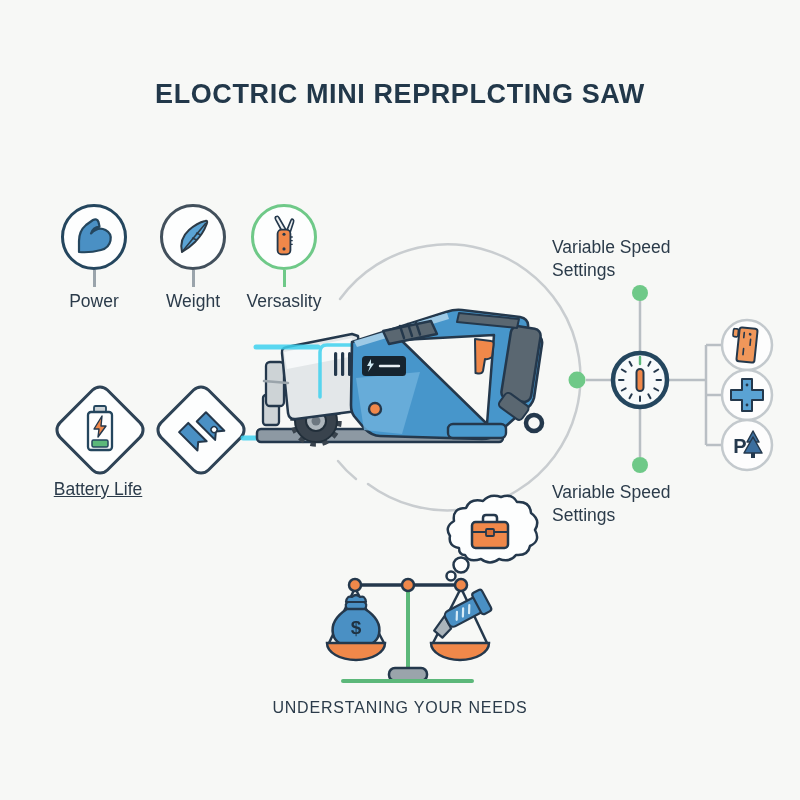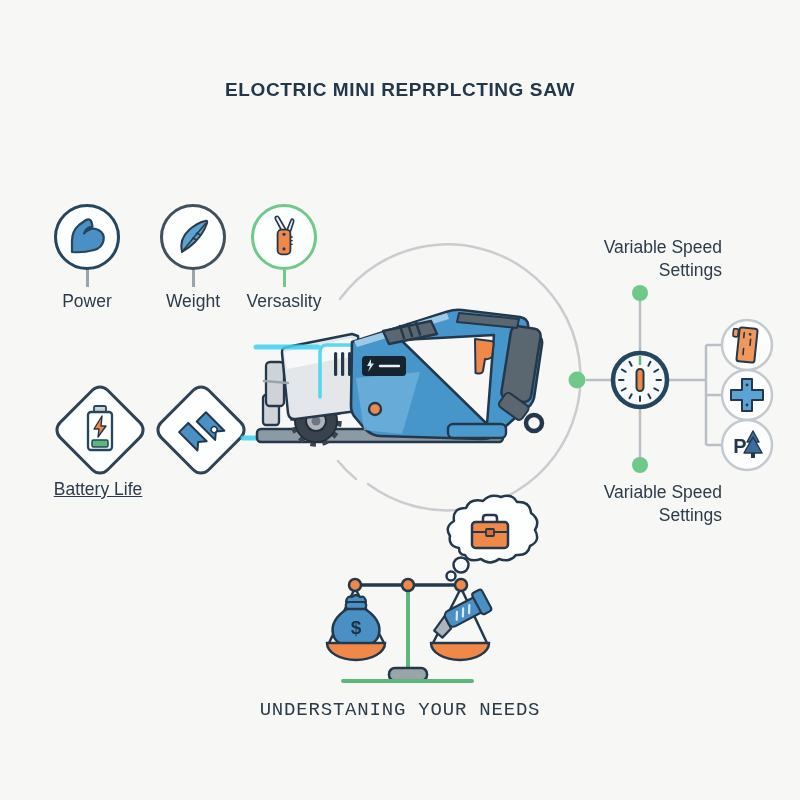--- a/index.html
+++ b/index.html
@@ -4,54 +4,54 @@
 <style>
   html,body{margin:0;padding:0;background:#e9eaea;}
   .canvas{
     position:relative;width:800px;height:800px;margin:0 auto;
     background:#f7f8f6;overflow:hidden;
     font-family:"Liberation Sans",sans-serif;color:#2b3b4a;
   }
   .abs{position:absolute;}
   .title{
     left:0;right:0;top:79px;text-align:center;
-    font-size:19px;font-weight:800;letter-spacing:.6px;color:#22384a;
+    font-size:27px;font-weight:800;letter-spacing:.6px;color:#22384a;
   }
   .feat{top:204px;width:100px;display:flex;flex-direction:column;align-items:center;}
   .feat-circle{
     width:60px;height:60px;border-radius:50%;background:#fdfefe;
     display:flex;align-items:center;justify-content:center;border:3px solid #24465e;
   }
   .ring-navy{border-color:#24465e;}
   .ring-slate{border-color:#42505c;}
   .ring-green{border-color:#6fc988;}
   .feat-stem{width:3px;height:17px;background:#9aa4ab;}
   .feat-stem.green{background:#6fc988;}
   .lbl{font-size:17.5px;line-height:1.3;text-align:center;color:#2b3b4a;}
   .feat-label{margin-top:3px;}
   .diamond{
     width:64px;height:64px;background:#fdfefe;border:3px solid #2e4356;border-radius:12px;
     transform:rotate(45deg);display:flex;align-items:center;justify-content:center;
   }
   .diamond-inner{transform:rotate(-45deg);display:flex;align-items:center;justify-content:center;}
-  .speed-label{width:170px;text-align:right;font-size:17.5px;line-height:1.32;color:#2b3b4a;}
+  .speed-label{width:170px;text-align:left;font-size:17.5px;line-height:1.32;color:#2b3b4a;}
   .caption{
-    left:0;right:0;top:699px;text-align:center;font-size:19px;font-weight:500;
-    letter-spacing:.8px;color:#2b3b4a;font-family:Liberation Mono, monospace;
+    left:0;right:0;top:699px;text-align:center;font-size:16px;font-weight:500;
+    letter-spacing:.8px;color:#2b3b4a;
   }
   svg text{font-family:"Liberation Sans",sans-serif;}
 </style>
 </head>
 <body>
 
 <div class="canvas">
 
   <div class="abs title">ELOCTRIC MINI REPRPLCTING SAW</div>
 
-  <div class="abs feat" style="left:37px;">
+  <div class="abs feat" style="left:44px;">
     <div class="feat-circle ring-navy">
       <svg width="40" height="40" viewBox="-20 -20 40 40">
         <path d="M -15 15 L -15 4 Q -15 -6 -8 -12 L -1 -17 Q 3 -19 4.5 -15 L 5.5 -10.5 Q -1 -10 -3 -3.5 Q 4 -11 11.5 -7 Q 18 -3.5 16.5 3.5 Q 15 11 7 13 Q -4 16 -15 15 Z" fill="#4a90c4" stroke="#24465e" stroke-width="2.2" stroke-linejoin="round"></path>
       </svg>
     </div>
     <div class="feat-stem"></div>
     <div class="lbl feat-label">Power</div>
   </div>
 
   <div class="abs feat" style="left:234px;">

